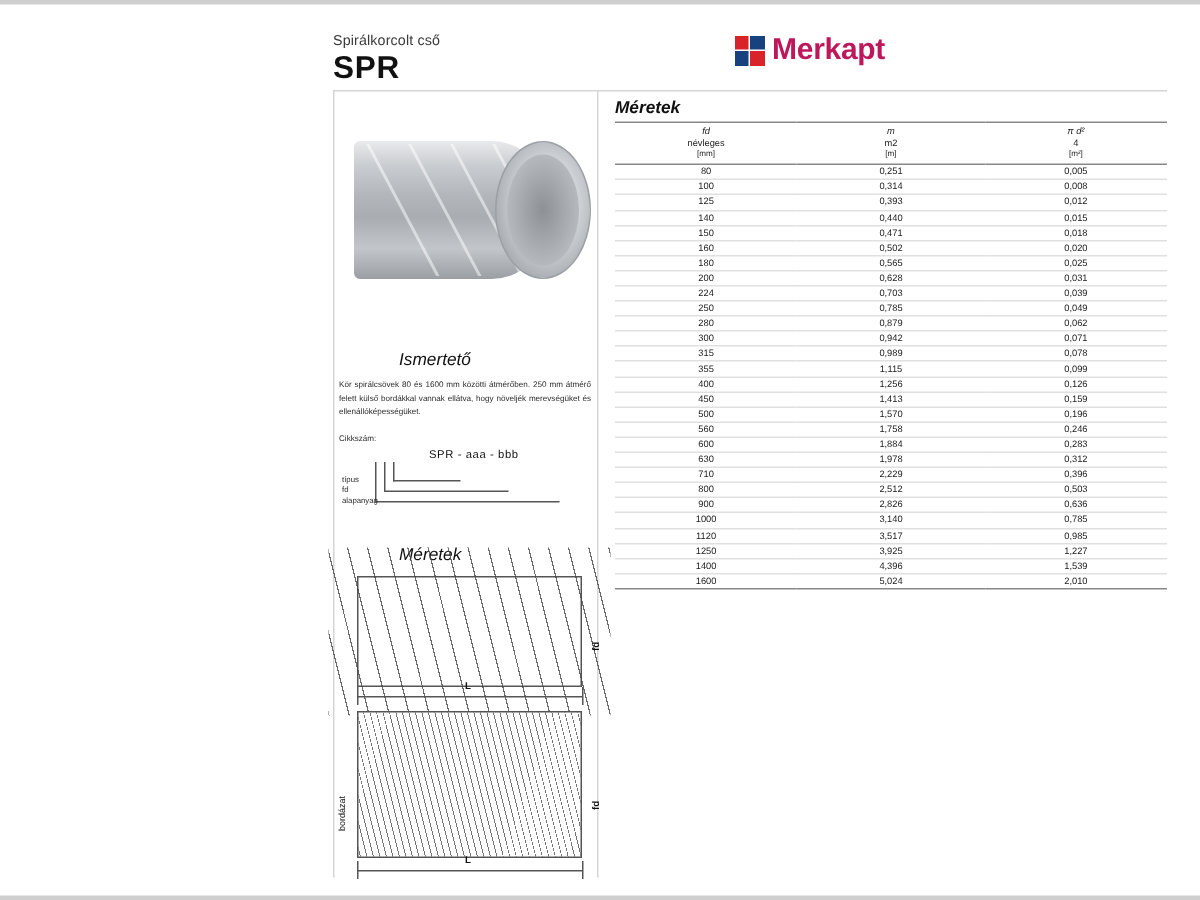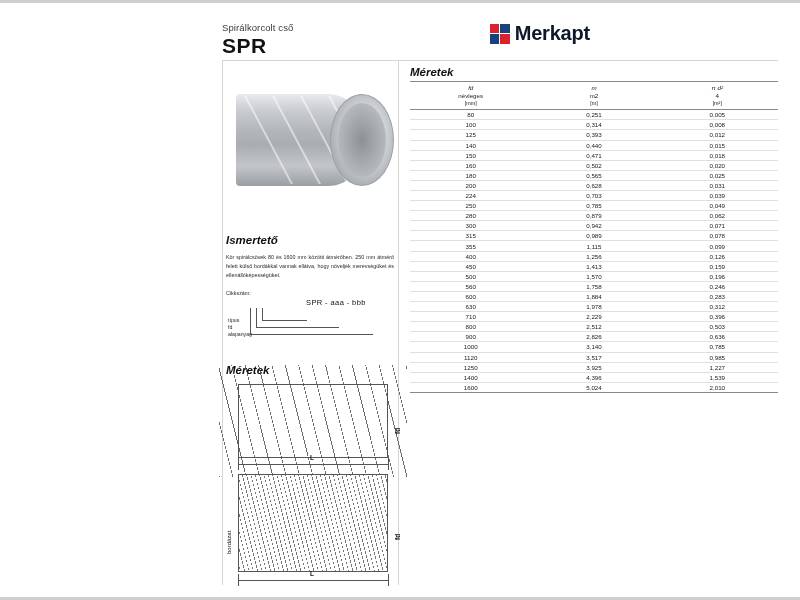--- a/index.html
+++ b/index.html
@@ -72,21 +72,21 @@
     grid-template-columns: 1fr 1fr;
     grid-template-rows: 1fr 1fr;
     gap: 1.5px;
   }
   .brand-mark i { display: block; }
   .brand-mark i.r { background: #d8232a; }
   .brand-mark i.b { background: #17427e; }
   .brand-name {
     font-size: 20px;
     font-weight: bold;
-    color: #0f172a;
+    color: #be185d;
     letter-spacing: -0.2px;
   }
   
   .head-sep {
     position: absolute;
     left: 222px;
     top: 60px;
     width: 556px;
     height: 1px;
     background: #d5d5d5;
@@ -163,23 +163,24 @@
     position: absolute;
     left: 112px;
     top: 31px;
     width: 48px;
     height: 74px;
     border-radius: 50%;
     background: radial-gradient(ellipse at 50% 50%, #8d9196 0%, #a7abb0 45%, #c6c9cd 100%);
   }
   .sec-title {
     font-size: 11.5px;
-    font-weight: bold;
+    font-weight: normal;
     font-style: italic;
     color: #111;
+    margin-left: 40px;
   }
   .ismerteto-block {
     position: absolute;
     left: 4px;
     top: 172px;
     width: 168px;
   }
   .ismerteto-text {
     margin-top: 7px;
     font-size: 5.4px;
@@ -196,21 +197,21 @@
   }
   .code-diagram {
     position: absolute;
     left: 4px;
     top: 236px;
     width: 168px;
     height: 60px;
   }
   .code-text {
     position: absolute;
-    left: 80px;
+    left: 60px;
     top: 0px;
     font-size: 7.5px;
     letter-spacing: 0.4px;
     color: #111;
     white-space: nowrap;
   }
   .leader {
     position: absolute;
     border-left: 1px solid #555;
     border-bottom: 1px solid #555;

